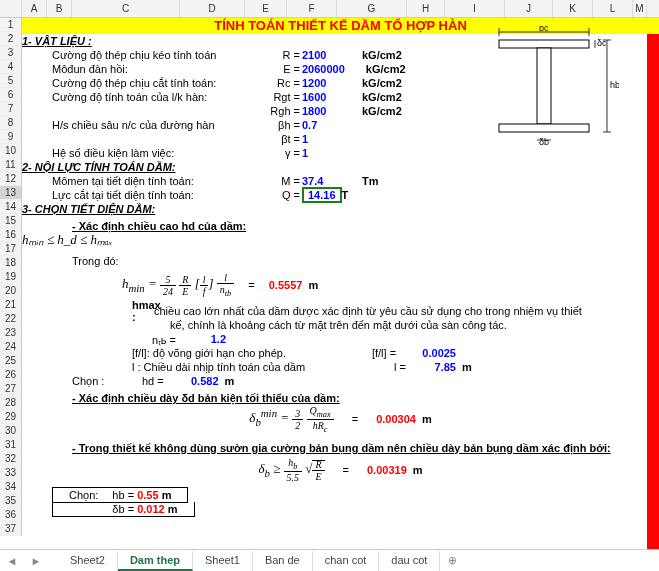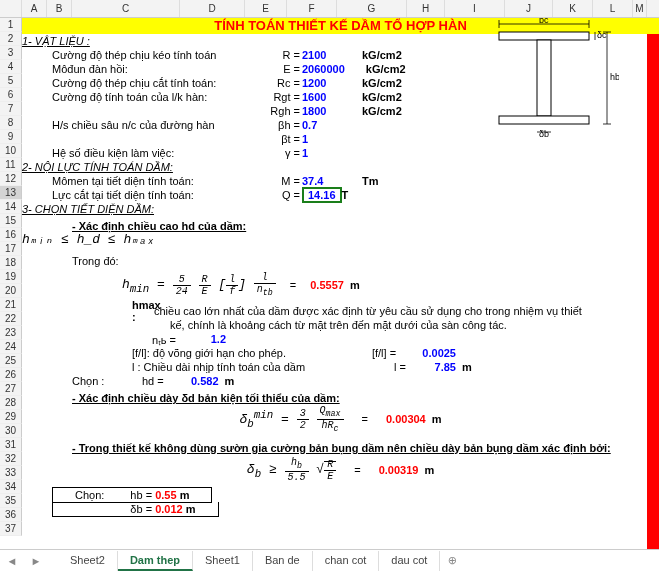--- a/index.html
+++ b/index.html
@@ -10,36 +10,36 @@
   .row-headers div { height: 14px; line-height: 14px; text-align: center; border-bottom: 1px solid #eee; border-right: 1px solid #ccc; }
   .row-headers div.sel { background: #d4d4d4; }
   .sheet { position: absolute; left: 22px; top: 18px; right: 0; bottom: 22px; overflow: hidden; }
   .title-row { background: #ffff00; color: #ff0000; font-weight: bold; font-size: 13px; text-align: center; height: 16px; line-height: 16px; }
   .redcol { position: absolute; right: 0; top: 18px; width: 12px; bottom: 22px; background: #ff0000; }
   .line { height: 14px; display: flex; align-items: center; position: relative; }
   .underline { text-decoration: underline; margin-top: 6px; }
   .bold { font-weight: bold; }
   .blue { color: #0000ff; font-weight: bold; }
   .red { color: #ff0000; font-weight: bold; }
-  .section { font-weight: normal; font-style: italic; text-decoration: underline; }
+  .section { font-weight: bold; font-style: italic; text-decoration: underline; }
   .ind1 { padding-left: 30px; }
   .ind2 { padding-left: 50px; }
   .ind3 { padding-left: 110px; }
   .lbl { flex: 0 0 210px; }
   .sym { flex: 0 0 40px; text-align: right; padding-right: 2px; }
   .val { flex: 0 0 60px; padding-right: 21px; }
   .unit { flex: 0 0 60px; }
-  .formula { font-family: Liberation Mono, monospace; font-style: italic; font-size: 13px; }
+  .formula { font-family: Liberation Serif, serif; font-style: italic; font-size: 13px; }
   .selcell { border: 2px solid #1a7e1a; background: #fff; display: inline-block; padding: 0 4px; }
-  .ibeam { position: absolute; right: 40px; top: 0; }
+  .ibeam { position: absolute; right: 40px; top: 8px; }
   .tabs { position: absolute; left: 0; bottom: 0; right: 0; height: 22px; display: flex; align-items: center; border-top: 1px solid #ccc; background: #fff; font-size: 11px; }
   .tabbtn { width: 24px; text-align: center; color: #888; }
   .tab { padding: 3px 12px; border-right: 1px solid #ddd; color: #444; cursor: pointer; }
   .tab.active { border-bottom: 2px solid #217346; color: #217346; font-weight: bold; background: #fff; }
-  .boxed { border: 1px solid #000; display: inline-flex; padding: 1px 22px; align-items: center; gap: 26px; margin-left: 30px; }
+  .boxed { border: 1px solid #000; display: inline-flex; padding: 1px 16px; align-items: center; gap: 14px; margin-left: 30px; }
   .eqcenter { text-align: center; width: 100%; }
   .frac { display: inline-block; vertical-align: middle; text-align: center; font-style: italic; }
   .frac .num { border-bottom: 1px solid #000; display: block; padding: 0 3px; font-size: 10px; }
   .frac .den { display: block; padding: 0 3px; font-size: 10px; }
   .ibeam svg { display: block; }
 </style>
 </head>
 <body>
 
 <div class="col-headers" id="colhdr">

